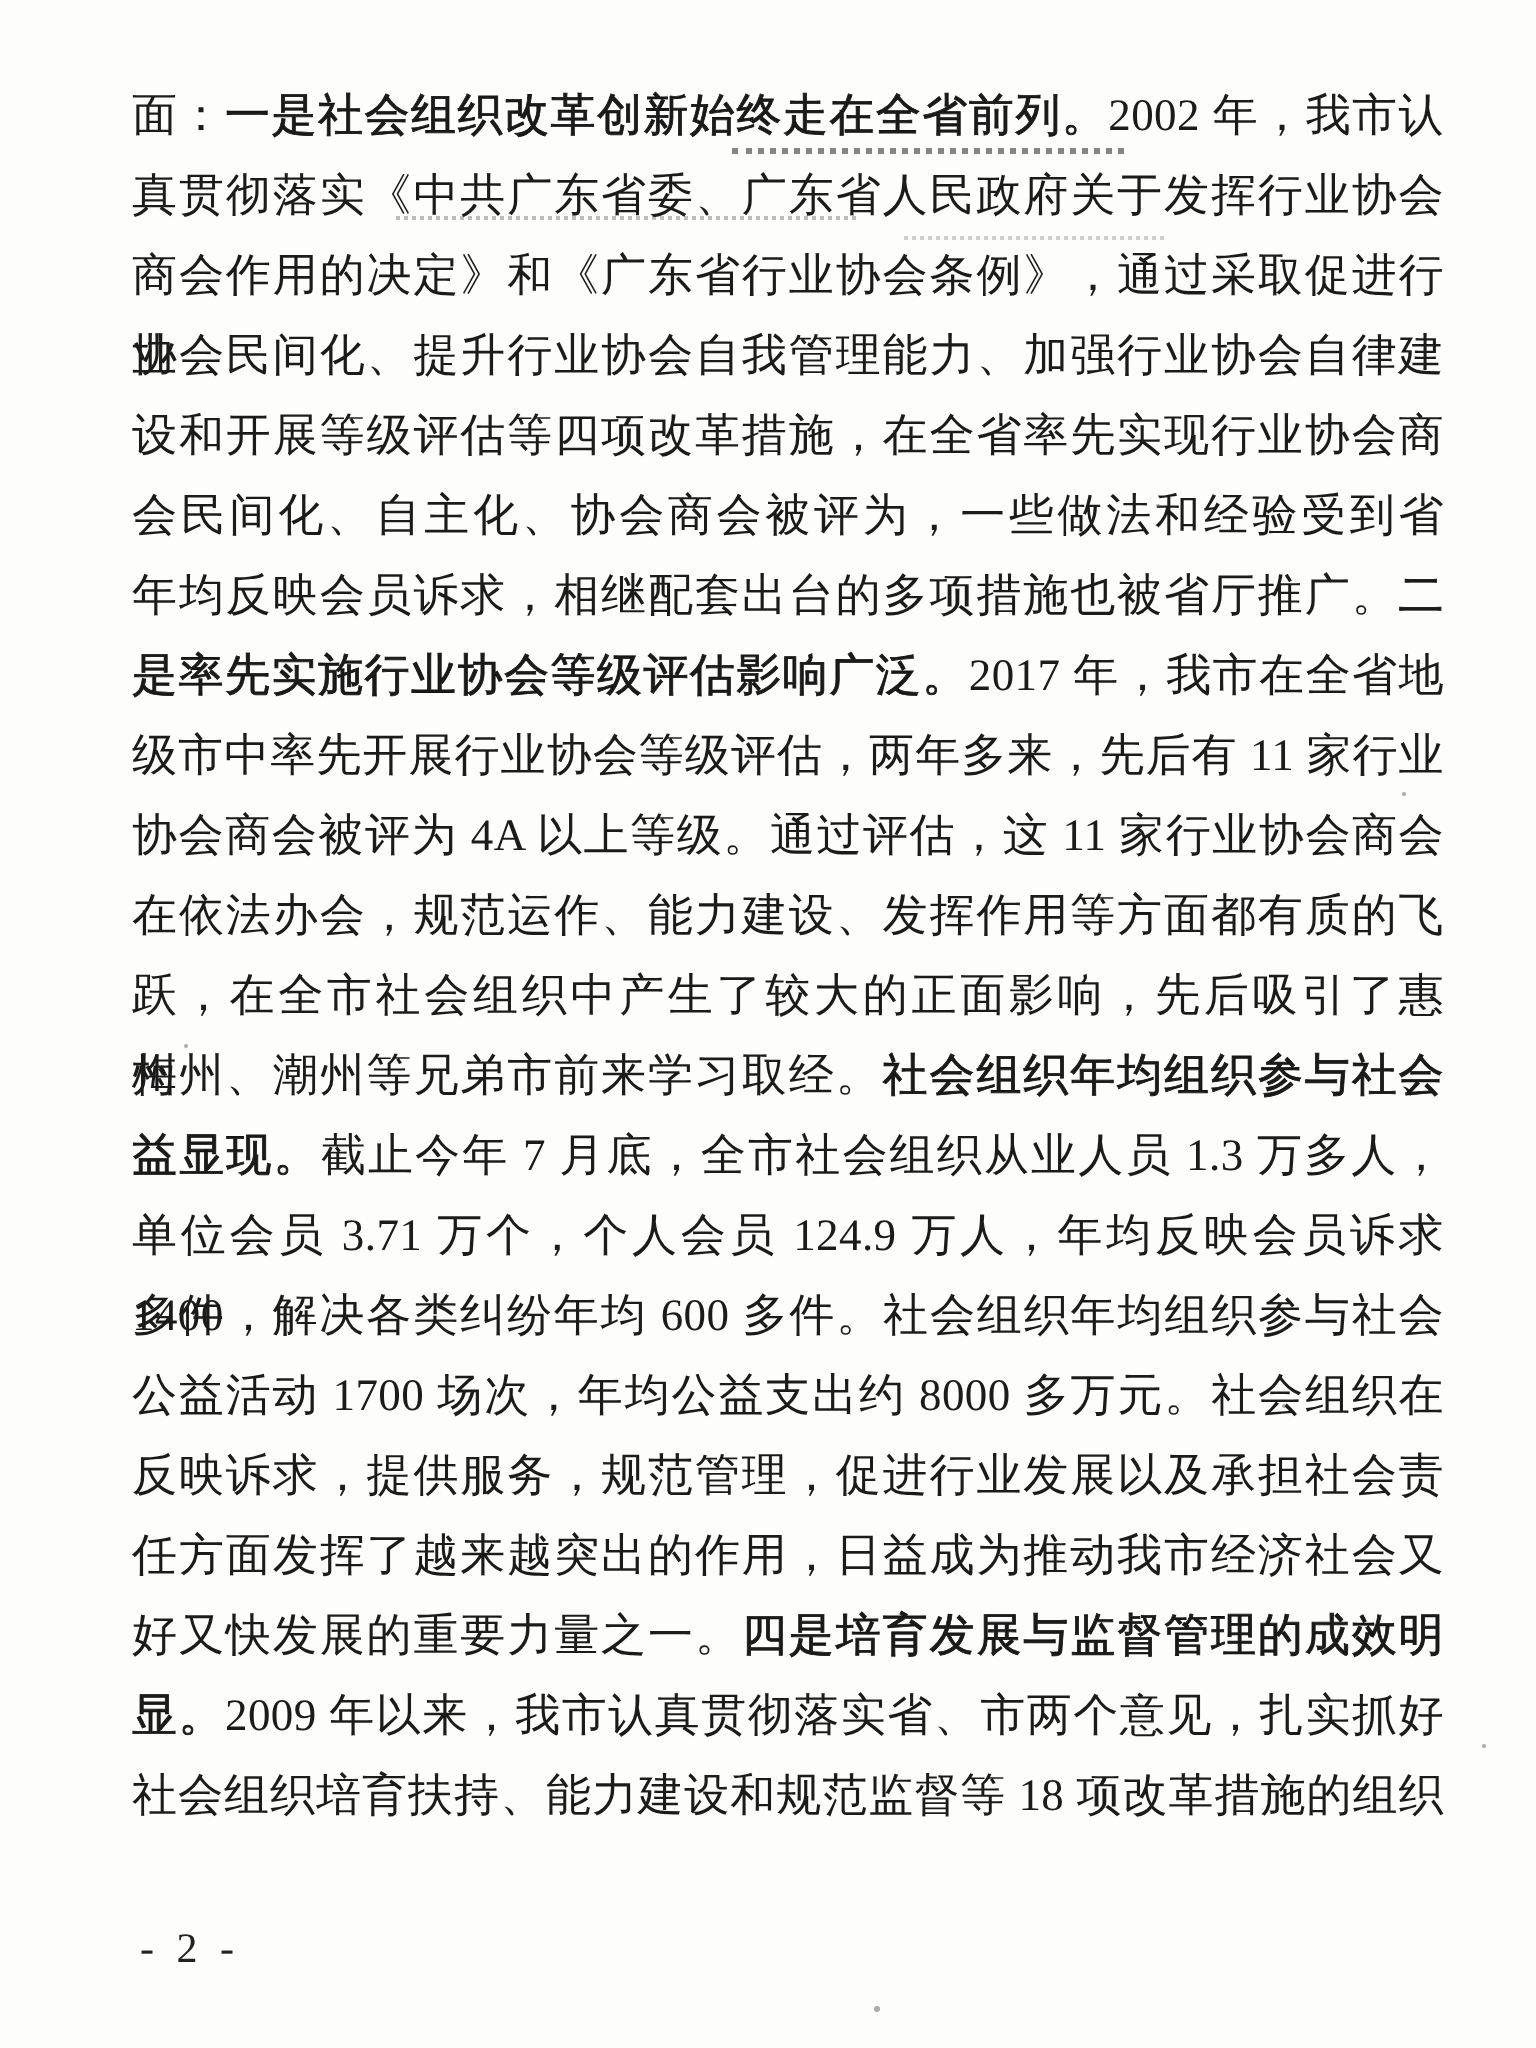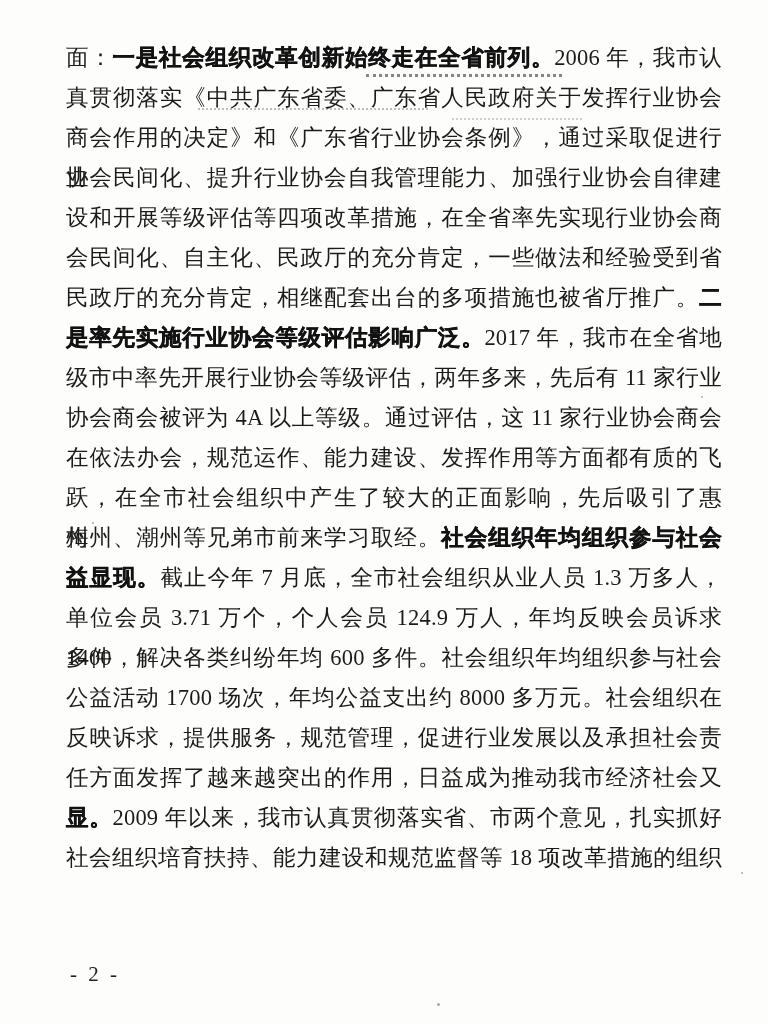--- a/index.html
+++ b/index.html
@@ -28,21 +28,21 @@
     font-size: 22.5px;
     color: #1b1b1b;
     text-align: justify;
     text-align-last: justify;
     text-justify: inter-character;
     white-space: normal;
     letter-spacing: 0.2px;
   }
   .seg { font-family: "Liberation Serif", "DejaVu Serif", serif; }
   .seg.bold {
-    font-weight: 700;
+    font-weight: 400;
     -webkit-text-stroke: 0.4px #111;
   }
   .pagenum {
     position: absolute;
     left: 70px;
     top: 962px;
     font-size: 21px;
     letter-spacing: 3px;
     color: #222;
     font-family: "Liberation Serif", "DejaVu Serif", serif;
@@ -71,39 +71,40 @@
     background: rgba(90, 90, 90, 0.5);
     pointer-events: none;
   }
 </style>
 </head>
 <body>
 
 <div class="page">
 
   <div class="textblock" id="doc-body">
-      <div class="line"><span class="seg">面：</span><span class="seg bold">一是社会组织改革创新始终走在全省前列。</span><span class="seg">2006 年，我市认</span></div>
+      <div class="line"><span class="seg">面：</span><span class="seg bold">一是社会组织改革创新始终走在全省前列。</span><span class="seg">2002 年，我市认</span></div>
       <div class="line"><span class="seg">真贯彻落实《中共广东省委、广东省人民政府关于发挥行业协会</span></div>
       <div class="line"><span class="seg">商会作用的决定》和《广东省行业协会条例》，通过采取促进行业</span></div>
       <div class="line"><span class="seg">协会民间化、提升行业协会自我管理能力、加强行业协会自律建</span></div>
       <div class="line"><span class="seg">设和开展等级评估等四项改革措施，在全省率先实现行业协会商</span></div>
-      <div class="line"><span class="seg">会民间化、自主化、民政厅的充分肯定，一些做法和经验受到省</span></div>
-      <div class="line"><span class="seg">民政厅的充分肯定，相继配套出台的多项措施也被省厅推广。</span><span class="seg bold">二</span></div>
+      <div class="line"><span class="seg">会民间化、自主化、协会商会被评为，一些做法和经验受到省</span></div>
+      <div class="line"><span class="seg">年均反映会员诉求，相继配套出台的多项措施也被省厅推广。</span><span class="seg bold">二</span></div>
       <div class="line"><span class="seg bold">是率先实施行业协会等级评估影响广泛。</span><span class="seg">2017 年，我市在全省地</span></div>
       <div class="line"><span class="seg">级市中率先开展行业协会等级评估，两年多来，先后有 11 家行业</span></div>
       <div class="line"><span class="seg">协会商会被评为 4A 以上等级。通过评估，这 11 家行业协会商会</span></div>
       <div class="line"><span class="seg">在依法办会，规范运作、能力建设、发挥作用等方面都有质的飞</span></div>
       <div class="line"><span class="seg">跃，在全市社会组织中产生了较大的正面影响，先后吸引了惠州、</span></div>
       <div class="line"><span class="seg">梅州、潮州等兄弟市前来学习取经。</span><span class="seg bold">社会组织年均组织参与社会</span></div>
       <div class="line"><span class="seg bold">益显现。</span><span class="seg">截止今年 7 月底，全市社会组织从业人员 1.3 万多人，</span></div>
       <div class="line"><span class="seg">单位会员 3.71 万个，个人会员 124.9 万人，年均反映会员诉求 1400</span></div>
       <div class="line"><span class="seg">多件，解决各类纠纷年均 600 多件。社会组织年均组织参与社会</span></div>
       <div class="line"><span class="seg">公益活动 1700 场次，年均公益支出约 8000 多万元。社会组织在</span></div>
       <div class="line"><span class="seg">反映诉求，提供服务，规范管理，促进行业发展以及承担社会责</span></div>
       <div class="line"><span class="seg">任方面发挥了越来越突出的作用，日益成为推动我市经济社会又</span></div>
+      <div class="line"><span class="seg">好又快发展的重要力量之一。</span><span class="seg bold">四是培育发展与监督管理的成效明</span></div>
       <div class="line"><span class="seg bold">显。</span><span class="seg">2009 年以来，我市认真贯彻落实省、市两个意见，扎实抓好</span></div>
       <div class="line"><span class="seg">社会组织培育扶持、能力建设和规范监督等 18 项改革措施的组织</span></div>
     </div>
 
   <div class="artifact a1"></div>
   <div class="artifact a2"></div>
   <div class="artifact a3"></div>
 
   <span class="speckle" style="left:214px; top:134px; width:2px; height:2px;"></span>
   <span class="speckle" style="left:578px; top:252px; width:2px; height:2px;"></span>

